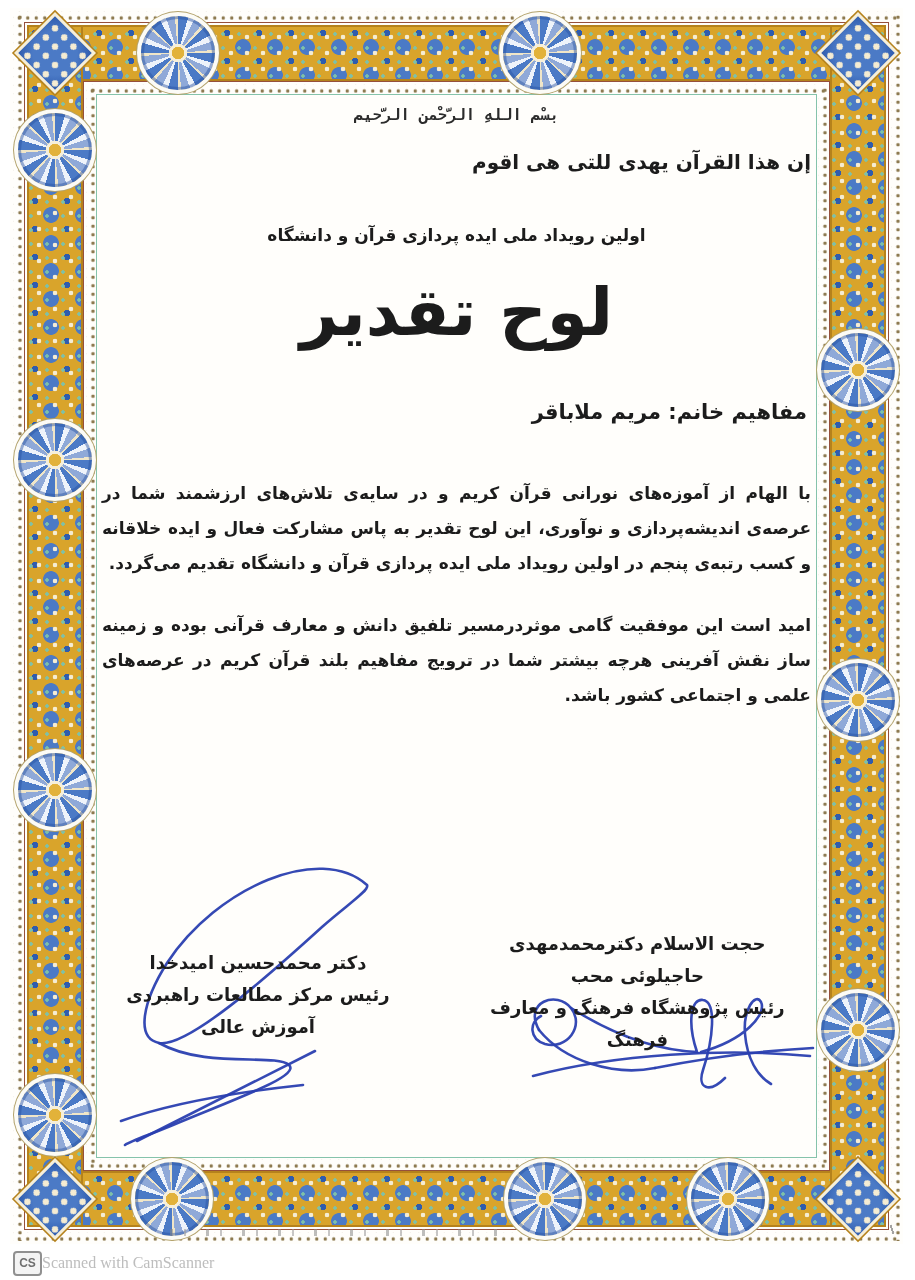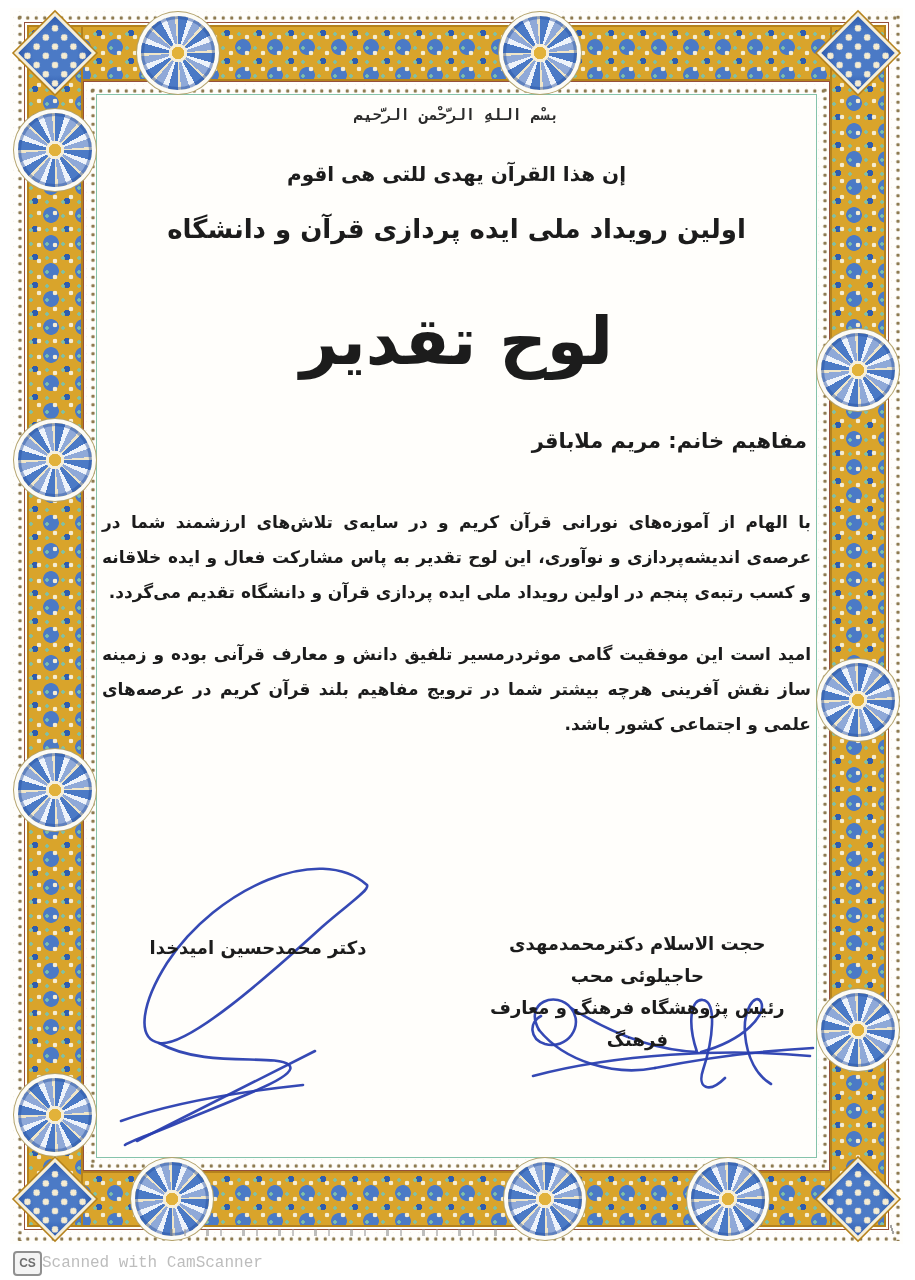--- a/index.html
+++ b/index.html
@@ -51,49 +51,49 @@
   .corner{position:absolute;width:52px;height:52px;margin:-26px 0 0 -26px;transform:rotate(45deg);
     background:
       radial-gradient(circle,#f5ecd2 0 3px,rgba(0,0,0,0) 3.5px) 2px 2px / 13px 13px,
       radial-gradient(circle at center,#4b7ac6 0 60%,#2f5cae 100%);
     box-shadow:0 0 0 3px #f6efd9,0 0 0 4.5px #b5821c;}
 
   
   .content{position:absolute;left:92px;right:92px;top:90px;bottom:90px;
     direction:rtl;text-align:center;color:#1c1c1c;}
   .bismillah{margin-top:8px;font-size:15.5px;font-weight:bold;color:#2b2b2b;font-family:Liberation Mono, monospace;}
-  .verse{margin-top:37px;font-size:20px;font-weight:bold;}
-  .event-title{margin-top:28px;font-size:26px;font-weight:bold;}
-  .main-title{margin-top:62px;font-size:66px;font-weight:bold;line-height:1.1;}
+  .verse{margin-top:25px;font-size:20px;font-weight:bold;text-align:right;}
+  .event-title{margin-top:51px;font-size:17px;font-weight:bold;}
+  .main-title{margin-top:32px;font-size:66px;font-weight:bold;line-height:1.1;}
   .recipient{margin-top:50px;font-size:21px;font-weight:bold;text-align:right;padding-right:4px;}
   .para{margin-top:52px;font-size:17px;font-weight:bold;line-height:2.08;
     text-align:justify;text-align-last:right;}
   .para.second{margin-top:26px;}
 
   .sig-area{position:absolute;left:0;right:0;top:752px;height:300px;direction:rtl;}
   .sig-col{position:absolute;font-weight:bold;font-size:18px;line-height:32px;text-align:center;}
   .sig-col.right{right:1%;width:47%;top:78px;}
-  .sig-col.left{left:0;width:44%;top:82px;}
+  .sig-col.left{left:0;width:44%;top:97px;}
   .flourish{position:absolute;pointer-events:none;}
   .flourish.fl-left{left:13px;top:5px;width:292px;height:292px;}
   .flourish.fl-right{right:-6px;top:142px;width:312px;height:102px;}
   .flourish path{fill:none;stroke:#2a3fb0;stroke-width:2.6;stroke-linecap:round;opacity:.95;}
 
   
   .cut-row{position:absolute;left:170px;bottom:44px;width:330px;height:7px;opacity:.55;
     background:repeating-linear-gradient(90deg,#8a8a8a 0 3px,rgba(0,0,0,0) 3px 14px,#9a9a9a 14px 16px,rgba(0,0,0,0) 16px 36px);
     filter:blur(.4px);}
   .edge-mark{position:absolute;right:16px;bottom:46px;width:14px;height:9px;opacity:.6;
     background:linear-gradient(70deg,rgba(0,0,0,0) 44%,#666 44% 56%,rgba(0,0,0,0) 56%);}
   .cam-bar{position:absolute;left:0;bottom:0;width:100%;height:34px;background:#fff;
     display:flex;align-items:center;padding-left:13px;box-sizing:border-box;}
   .cs-icon{width:25px;height:21px;border:2px solid #909090;border-radius:4px;background:#f4f4f4;
     color:#6f6f6f;font:bold 12px "Liberation Sans",sans-serif;
     display:flex;align-items:center;justify-content:center;flex:none;}
-  .cam-text{color:#bdbdbd;font-size:16px;font-family:Liberation Mono, monospace;}
+  .cam-text{color:#bdbdbd;font-size:16px;font-family:Liberation Serif, serif;}
 </style>
 </head>
 <body>
 
 <div class="scan">
 
   <div class="dotrow d-top"></div>
   <div class="dotrow d-bottom"></div>
   <div class="dotrow d-left"></div>
   <div class="dotrow d-right"></div>
@@ -155,20 +155,21 @@
         <path d="M150 76 C210 64 270 58 308 56"></path>
         <path d="M34 38 C60 70 110 84 150 76"></path>
       </svg>
 
       <div class="sig-col right">
         <div>حجت الاسلام دکترمحمدمهدی حاجیلوئی محب</div>
         <div>رئیس پژوهشگاه فرهنگ و معارف فرهنگ</div>
       </div>
       <div class="sig-col left">
         <div>دکتر محمدحسین امیدخدا</div>
+        <div>رئیس مرکز مطالعات راهبردی آموزش عالی</div>
       </div>
     </div>
   </div>
 </div>
 
 <div class="cut-row"></div>
 <div class="edge-mark"></div>
 
 <div class="cam-bar">
   <div class="cs-icon">CS</div>

